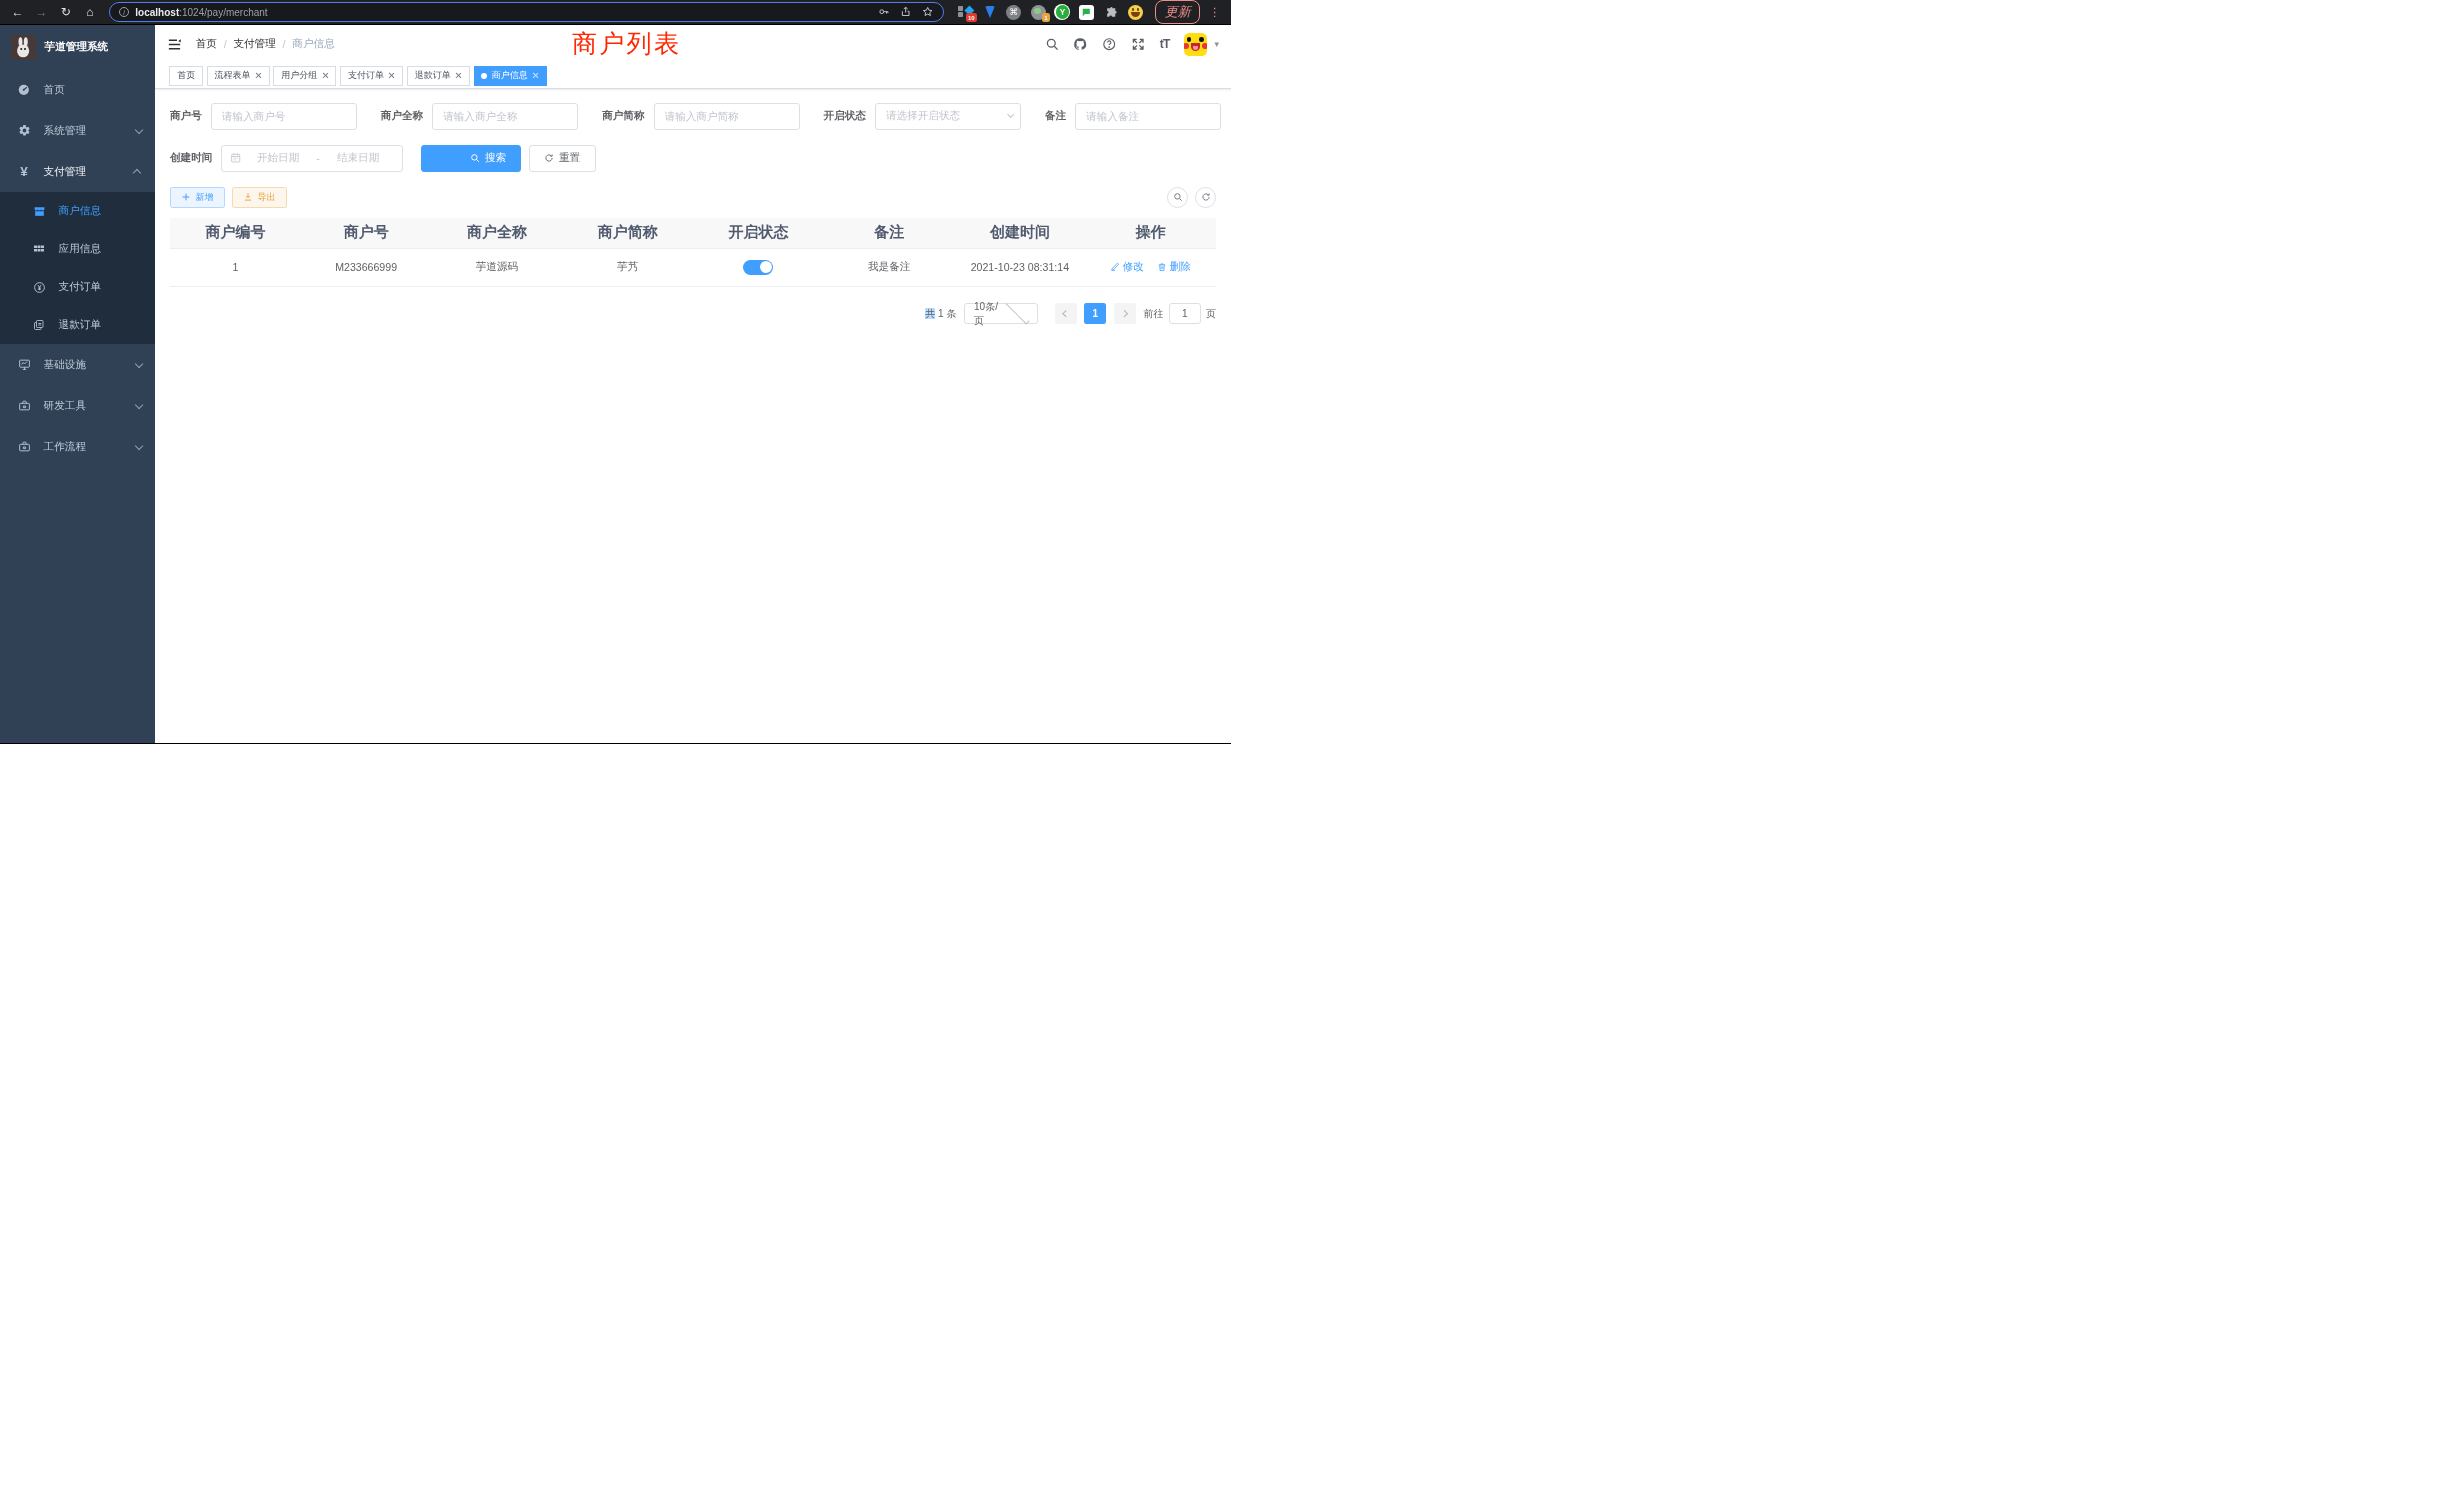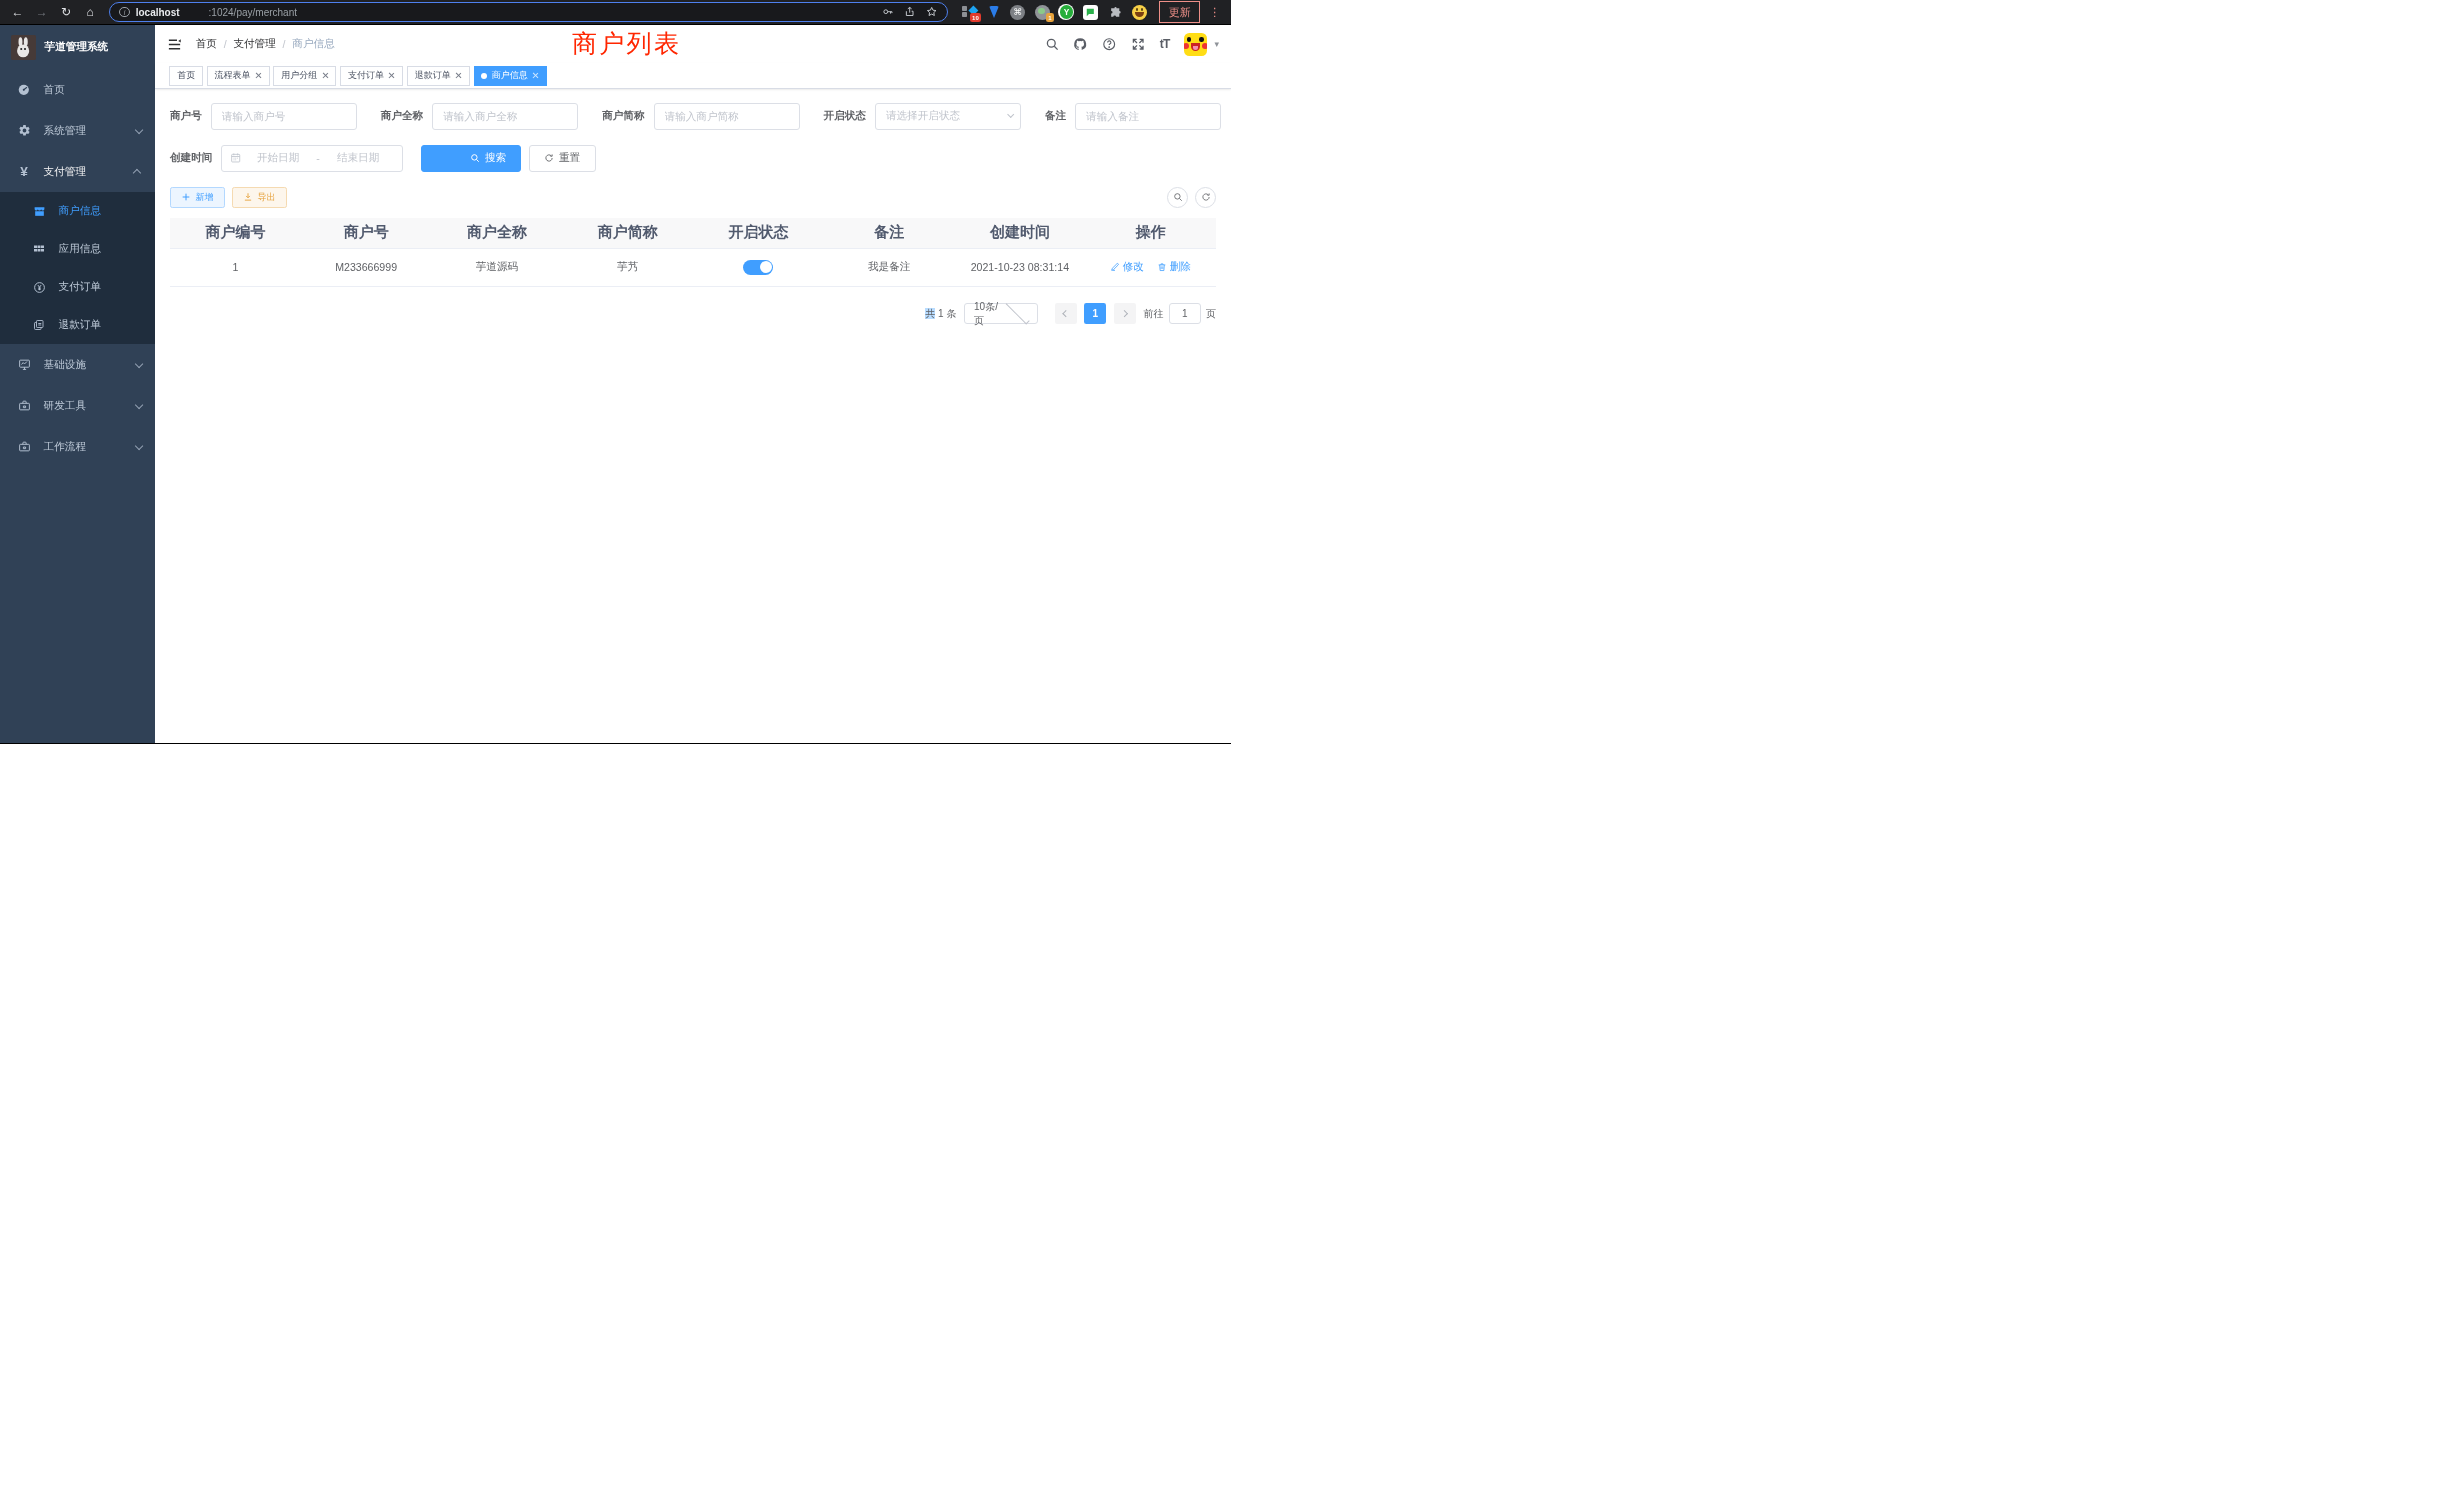--- a/index.html
+++ b/index.html
@@ -14,43 +14,43 @@
   .nav-btn { width:20px; height:20px; display:flex; align-items:center; justify-content:center;
     color:#dfe1e5; font-size:12px; border-radius:50%; }
   .nav-btn.dim { color:#73777d; }
   .omnibox { width:849px; height:20px; margin-left:4.5px; background:#18191c;
     border:1.5px solid #4e80ee; border-radius:10.6px; display:flex; align-items:center;
     padding:0 9px; gap:6px; color:#9aa0a6; }
   .omni-info { width:10.6px; height:10.6px; border:0.9px solid #9aa0a6; border-radius:50%;
     font-size:6.8px; display:flex; align-items:center; justify-content:center; font-style:italic; flex-shrink:0;}
   .url { font-size:10px; white-space:nowrap; }
   .url .host { color:#e8eaed; font-weight:600; }
-  .url .path { color:#9aa0a6;padding-left:29px; }
+  .url .path { color:#9aa0a6; }
   .omni-right { margin-left:auto; display:flex; gap:10.6px; align-items:center; color:#c7cbd1; }
   .icon14 { width:11.4px; height:11.4px; display:block; }
   .ext-row { display:flex; align-items:center; gap:8.3px; margin-left:9px; }
   .ext { position:relative; width:16px; height:16px; display:flex; align-items:center; justify-content:center; }
   .badge { position:absolute; right:-3.8px; bottom:-2.3px; background:#e33b2e; color:#fff;
     font-size:6px; line-height:1; padding:1.5px 2.3px; border-radius:2.3px; font-weight:700; }
   .badge.orange { background:#e8a33d; }
   .ext-squares { position:absolute; left:0.8px; top:2.3px; display:flex; flex-direction:column; gap:1.5px; }
   .ext-squares i { width:4.5px; height:4.5px; background:#8d9095; border-radius:0.8px; display:block; }
   .ext-diamond { position:absolute; right:0.8px; top:3px; width:6.8px; height:6.8px; background:#1da4f2; transform:rotate(45deg); }
   .ext-top { width:0; height:0; border-left:5.3px solid transparent; border-right:5.3px solid transparent;
     border-top:12px solid #2b7de9; border-radius:2.3px; }
   .ext-circle { width:15px; height:15px; border-radius:50%; background:#7d8085; color:#fff;
     display:flex; align-items:center; justify-content:center; font-size:9px; }
   .ext-dot-outer { width:15px; height:15px; border-radius:50%; background:#909398; position:relative; }
   .ext-dot-outer i { position:absolute; left:3.8px; top:3px; width:6.8px; height:6.8px; border-radius:50%; background:#8bc98a; }
   .ext-y { width:16px; height:16px; border-radius:50%; background:#fff; display:flex; align-items:center; justify-content:center; }
   .ext-y b { width:13.6px; height:13.6px; border-radius:50%; background:#27ae3b; color:#fff; font-size:8.3px;
     display:flex; align-items:center; justify-content:center; }
   .ext-chat { width:15px; height:15px; border-radius:3px; background:#fff; display:flex; align-items:center; justify-content:center; }
-  .update-pill { margin-left:7.6px; border:1.1px solid #ee8f88; color:#ee8f88; border-radius:0;
-    font-size:11px; padding:2.3px 8.3px; white-space:nowrap; }
+  .update-pill { margin-left:7.6px; border:1.1px solid #ee8f88; color:#ee8f88; border-radius:8px;
+    font-size:13px; padding:2.3px 8.3px; white-space:nowrap;font-style:italic; }
   .kebab { color:#ee8f88; font-size:11.4px; padding:0 3px; margin-left:1.5px; }
   .emoji-face { width:15px; height:15px; border-radius:50%; background:#f7cf47; position:relative; }
   .emoji-face i { position:absolute; width:2.3px; height:3px; background:#5d4514; border-radius:50%; top:3.8px; }
   .emoji-face i.l { left:3.8px; } .emoji-face i.r { right:3.8px; }
   .emoji-face u { position:absolute; left:3px; bottom:2.3px; width:9px; height:5.3px; background:#7a3f12;
     border-radius:0 0 7.6px 7.6px; }
 
   
   .app { flex:1; display:flex; min-height:0; }
   .sidebar { width:155px; background:#304156; color:#bfcbd9; flex-shrink:0; overflow:hidden; }

